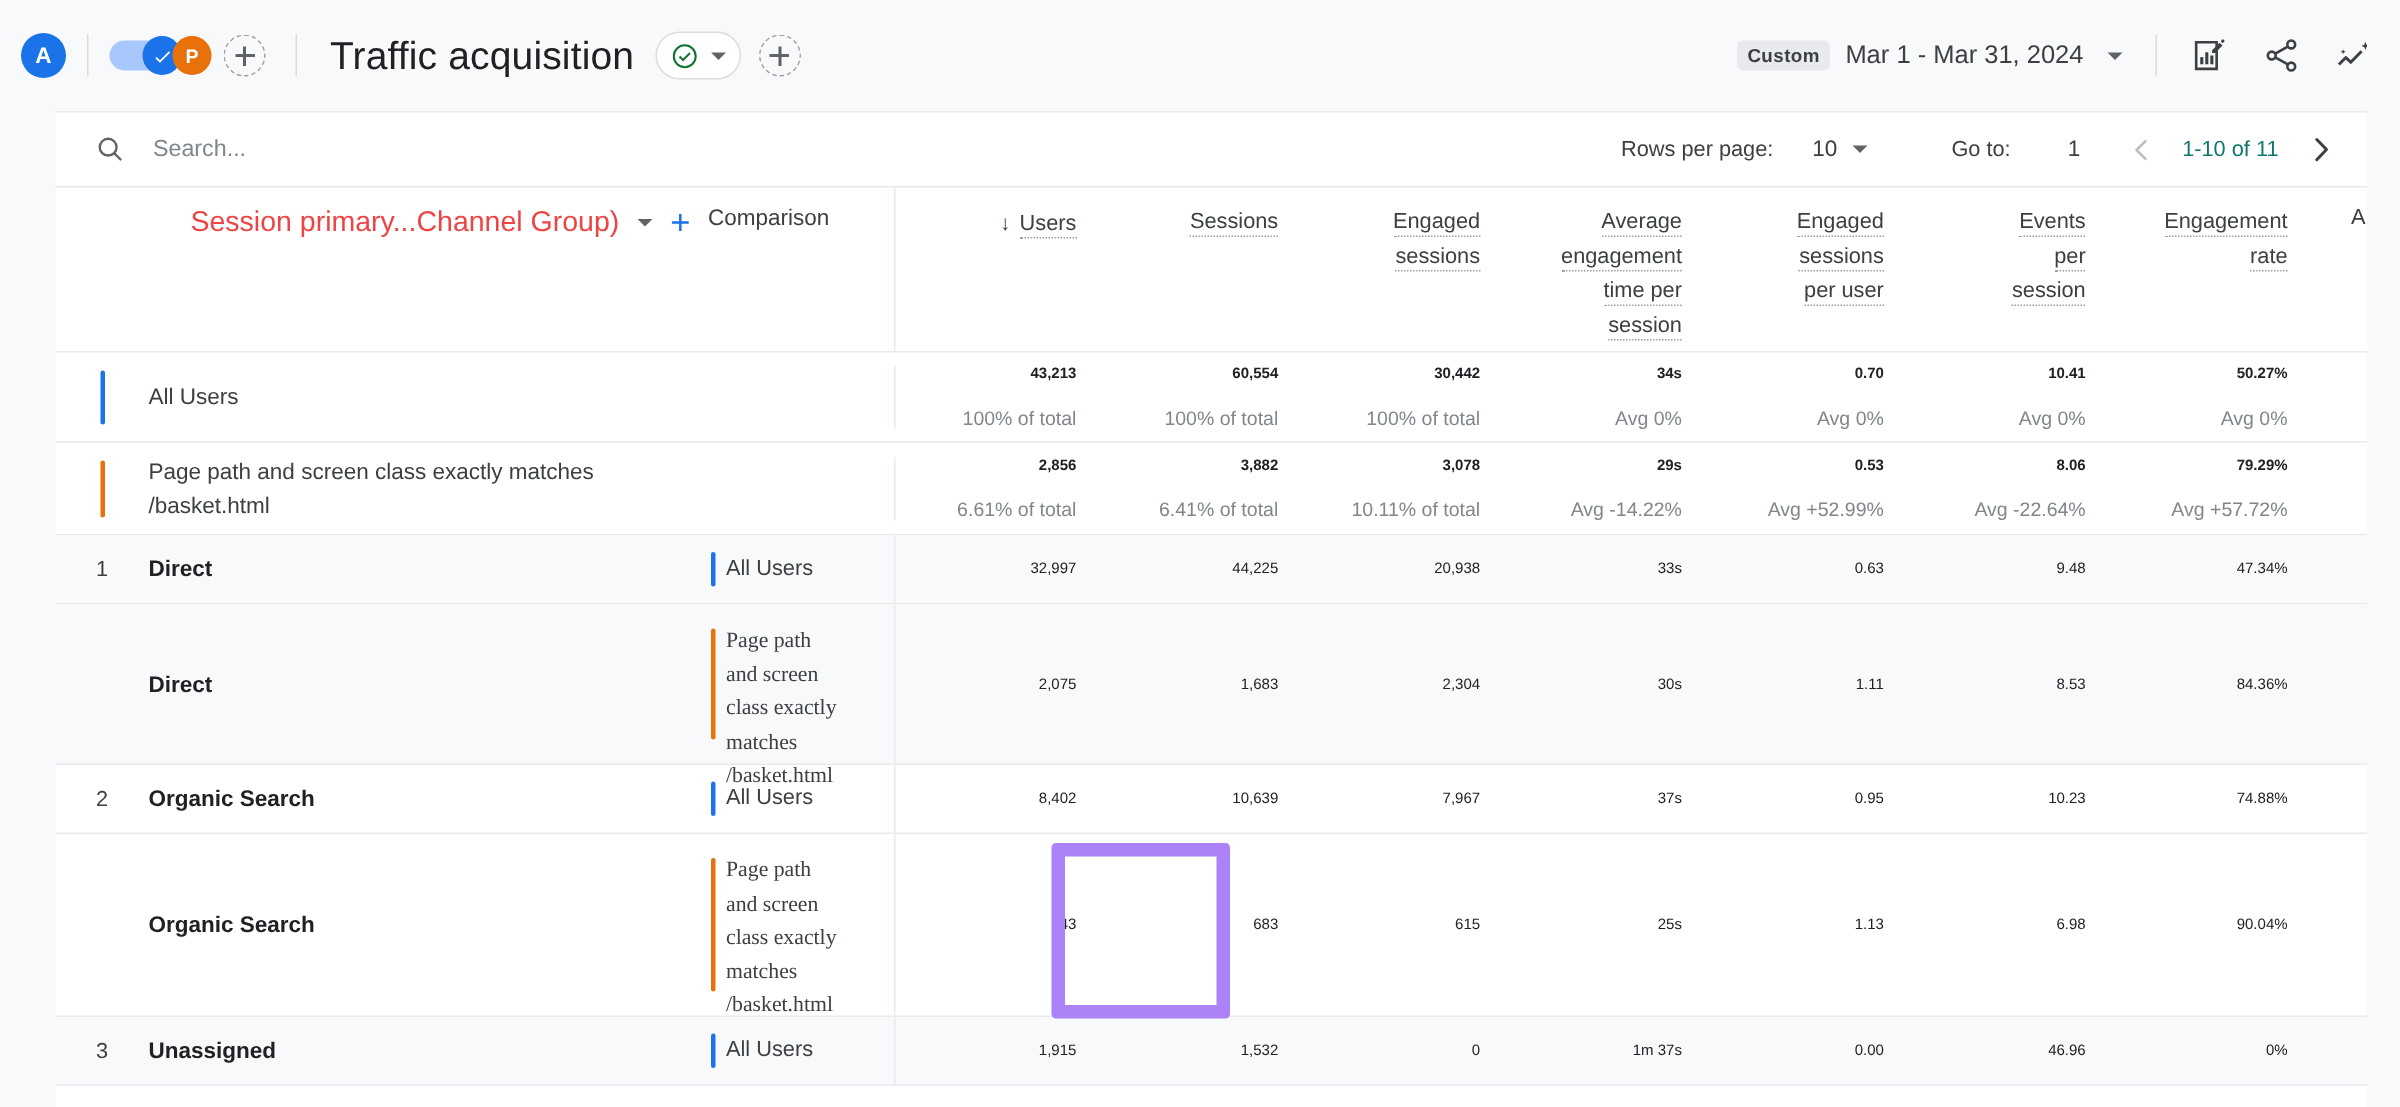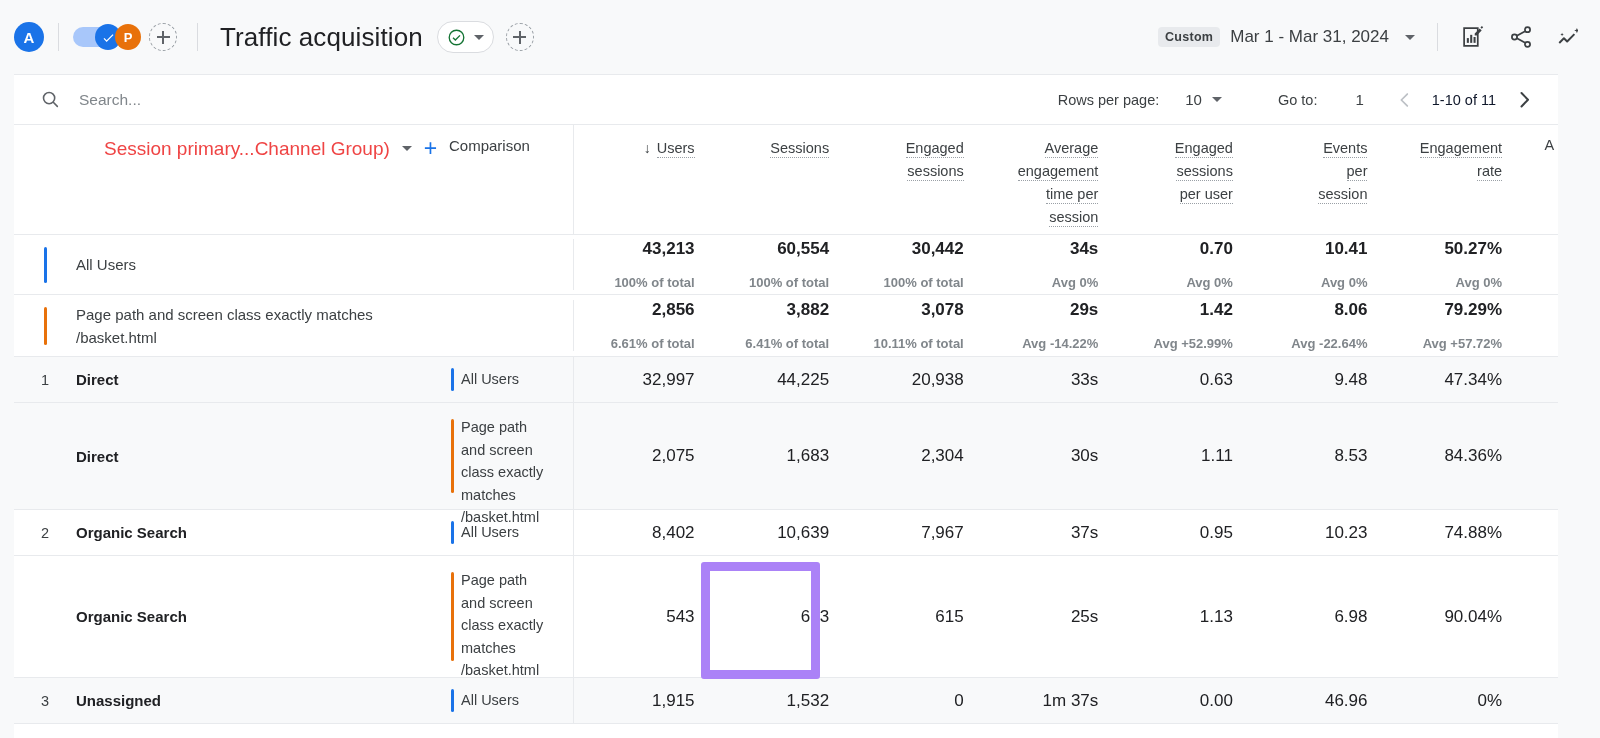--- a/index.html
+++ b/index.html
@@ -83,21 +83,21 @@
     font-size: 12.5px; font-weight: 700; letter-spacing: .3px;
     padding: 3px 7px; border-radius: 4px; margin-right: 10px;
   }
   .date-text { font-size: 17px; color: #3c4043; white-space: nowrap; }
   .date-caret { margin-left: 16px; }
   .topicon { margin-left: 22px; display: flex; align-items: center; }
 
   
   .card {
     position: absolute;
-    left: 14px; top: 74px;
+    left: 37px; top: 74px;
     width: 1544px; height: 664px;
     background: #ffffff;
     border-top: 1px solid #e8eaed;
     overflow: hidden;
   }
 
   
   .search-row {
     height: 50px; display: flex; align-items: center;
     padding-left: 26px; padding-right: 22px;
@@ -105,21 +105,21 @@
   }
   .search-left { display: flex; align-items: center; gap: 18px; flex: 1 1 auto; }
   .search-input-txt { font-size: 15.5px; color: #80868b; }
   .pager { display: flex; align-items: center; font-size: 14.5px; color: #3c4043; }
   .pager .lbl { color: #3c4043; text-align: center; }
   .rpp-val { margin-left: 26px; font-size: 15px; }
   .rpp-caret { margin-left: 10px; }
   .goto-lbl { margin-left: 56px; }
   .goto-val { margin-left: 38px; font-size: 15px; }
   .arrow-btn { margin-left: 30px; display: flex; align-items: center; cursor: pointer; }
-  .range-txt { margin-left: 16px; font-size: 14.5px; color: #0f172a; white-space: nowrap; }
+  .range-txt { margin-left: 16px; font-size: 14.5px; color: #0f766e; white-space: nowrap; }
   .arrow-next { margin-left: 16px; margin-right: 0; display: flex; align-items: center; }
 
   
   .tbl { width: 100%; font-size: 14.5px; color: #202124; }
   .thead {
     display: flex; height: 110px;
     border-bottom: 1px solid #e8eaed;
   }
   .th-dim {
     width: 435px; flex: 0 0 435px;
@@ -183,39 +183,39 @@
   }
   .cmp-bar { position: absolute; left: 2px; width: 3px; border-radius: 2px; }
   .cmp-txt { font-size: 14.5px; color: #3c4043; line-height: 22.5px; }
   .metric-body { flex: 1 1 auto; display: flex; border-left: 1px solid #e8eaed; }
   .md {
     flex: 1 1 0; min-width: 0;
     text-align: right; padding: 0 14px 0 6px;
     display: flex; flex-direction: column; justify-content: center;
   }
   .md-cut { flex: 0 0 42px; }
-  .v-main { font-size: 17px; color: #202124; }
+  .v-main { font-size: 10px; color: #202124; }
   .v-main.bold { font-weight: 700; }
-  .v-sub { font-size: 13px; color: #80868b; margin-top: 16px; font-weight: bold; }
+  .v-sub { font-size: 13px; color: #80868b; margin-top: 16px; }
 
   .r-summary { height: 60px; align-items: center; }
   .r-summary .td-seg { height: 60px; }
   .r-summary .seg-bar { top: 12px; bottom: 12px; }
 
   .r-1 { height: 46px; }
   .r-2 { height: 107px; }
   .r-3 { height: 46px; }
   .r-4 { height: 122px; }
   .r-5 { height: 46px; }
 
   .r-1 .cmp-bar, .r-3 .cmp-bar, .r-5 .cmp-bar { top: 11px; bottom: 11px; }
   .r-2 .cmp-bar { top: 16px; bottom: 16px; }
   .r-4 .cmp-bar { top: 16px; bottom: 16px; }
 
-  .r-2 .td-cmp, .r-4 .td-cmp { align-items: flex-start; padding-top: 13px; }
+  .r-2 .td-cmp, .r-4 .td-cmp { align-items: flex-start; padding-top: 13px; font-family: Liberation Serif, serif; }
 
   
   .hl-box {
     position: absolute;
     left: 701px; top: 562px;
     width: 119px; height: 117px;
     border: 9px solid #ab82f7;
     border-radius: 3px;
     pointer-events: none;
     z-index: 20;
@@ -441,21 +441,21 @@
           </div>
         <div class="md">
             <span class="v-main bold">3,078</span>
             <span class="v-sub">10.11% of total</span>
           </div>
         <div class="md">
             <span class="v-main bold">29s</span>
             <span class="v-sub">Avg -14.22%</span>
           </div>
         <div class="md">
-            <span class="v-main bold">1.42</span>
+            <span class="v-main bold">0.53</span>
             <span class="v-sub">Avg +52.99%</span>
           </div>
         <div class="md">
             <span class="v-main bold">8.06</span>
             <span class="v-sub">Avg -22.64%</span>
           </div>
         <div class="md">
             <span class="v-main bold">79.29%</span>
             <span class="v-sub">Avg +57.72%</span>
           </div>

